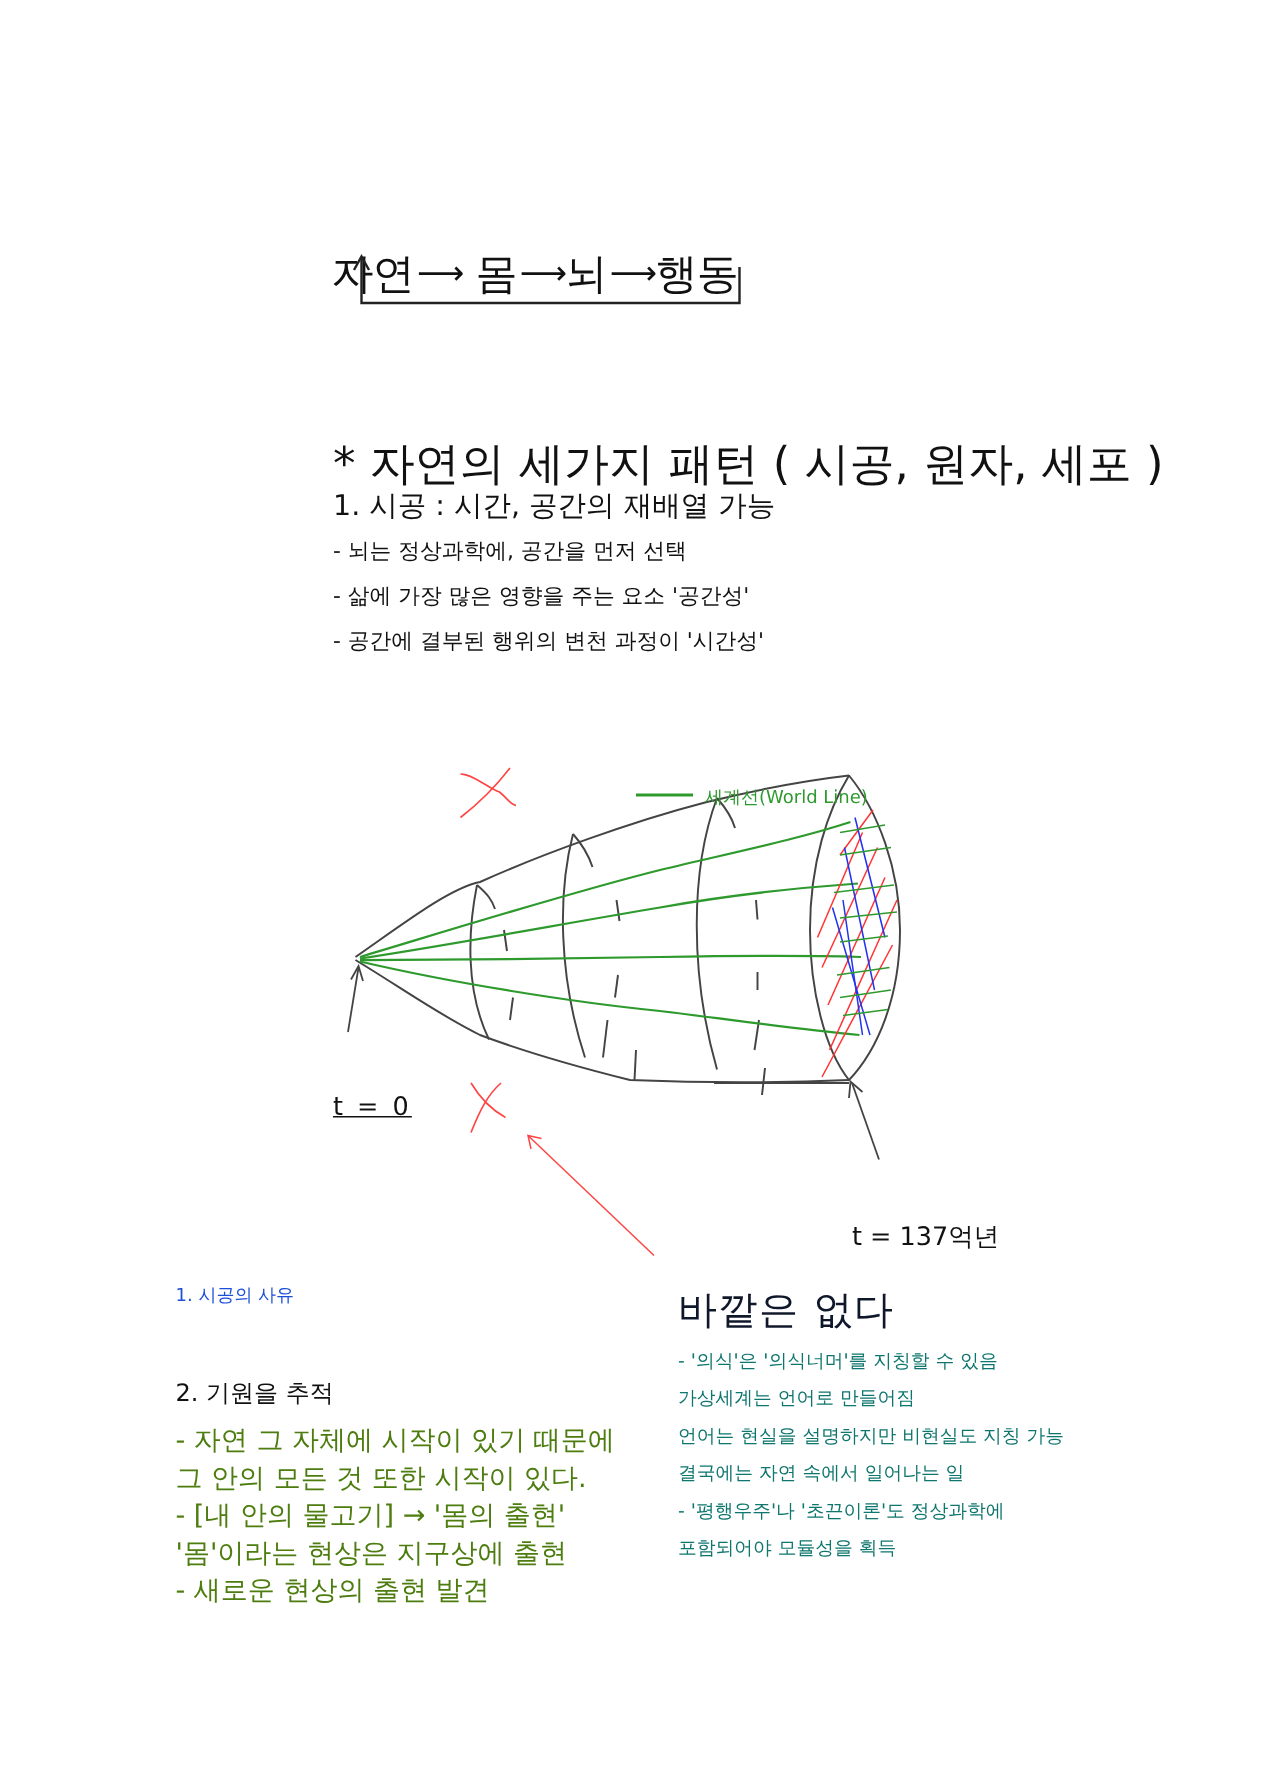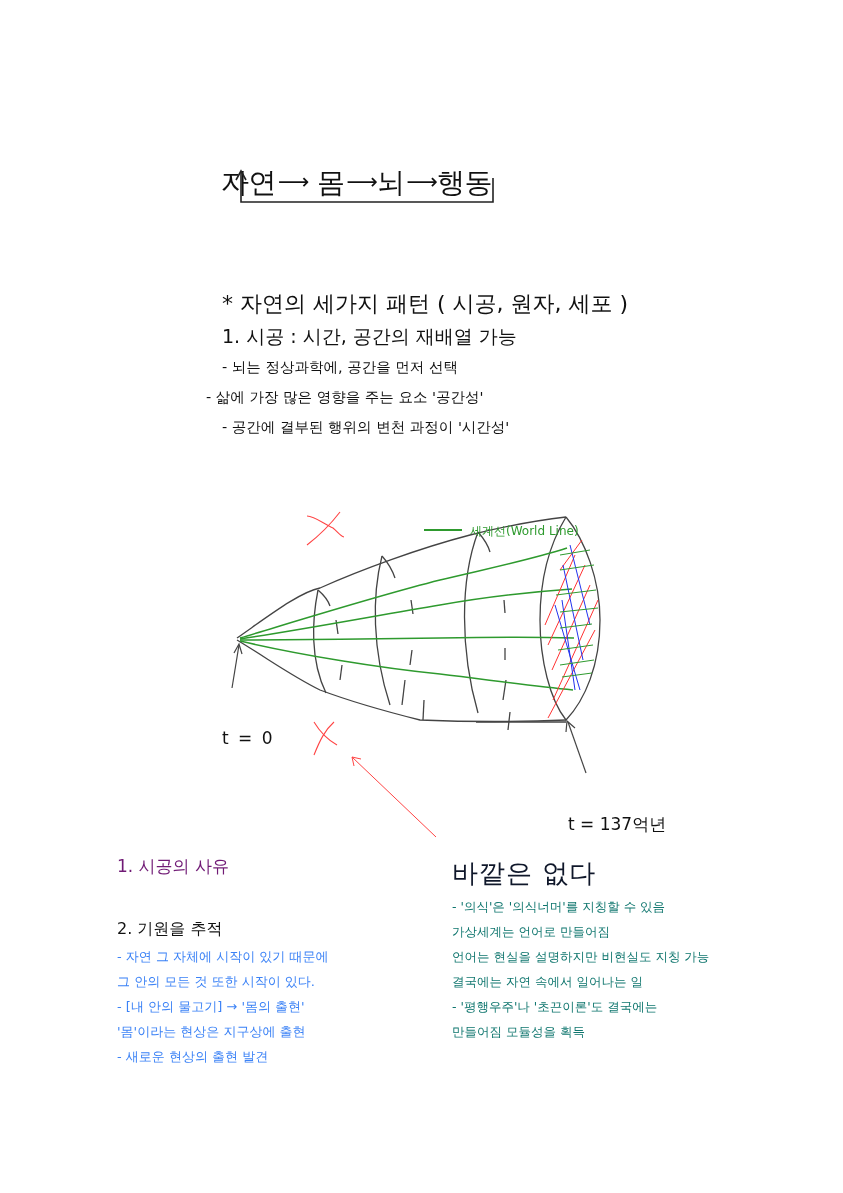--- a/index.html
+++ b/index.html
@@ -16,36 +16,36 @@
       color: #111111;
     }
     .abs { position: absolute; white-space: nowrap; margin-top: 36px; }
     .flow {
       left: 221px; top: 128px;
       font-size: 28px;
       letter-spacing: -0.5px;
       color: #111;
     }
     .flow .arrow { font-size: 22px; position: relative; top: -3px; letter-spacing: -3px; margin: 0 2px; }
-    .heading1 { left: 222px; top: 253px; font-size: 22px; color: #111; }
+    .heading1 { left: 222px; top: 253px; font-size: 30px; color: #111; }
     .heading2 { left: 222px; top: 288px; font-size: 19px; color: #111; text-align: center; }
     .bullet { font-size: 14.5px; color: #111; }
     .b1 { left: 222px; top: 322px; }
-    .b2 { left: 206px; top: 352px; }
+    .b2 { left: 222px; top: 352px; }
     .b3 { left: 222px; top: 382px; }
 
     .wl-legend { left: 424px; top: 487px; font-size: 12px; color: #2e9a2e; }
     .wl-legend .dash { display:inline-block; width: 38px; height: 2px; background:#2e9a2e; vertical-align: middle; margin-right: 8px; position: relative; top: -2px; }
 
-    .t0 { left: 222px; top: 692px; font-size: 17px; color: #111; letter-spacing: 2px; }
+    .t0 { left: 222px; top: 692px; font-size: 17px; color: #111; letter-spacing: 2px; text-decoration: underline; }
     .t137 { left: 568px; top: 777px; font-size: 17px; color: #111; }
 
-    .sec1 { left: 117px; top: 819px; font-size: 17px; color: #701a75; }
+    .sec1 { left: 117px; top: 819px; font-size: 12px; color: #1d4ed8; }
     .sec2 { left: 117px; top: 883px; font-size: 16px; color: #111; }
-    .lb { font-size: 13px; color: #3b82f6; left: 117px; }
+    .lb { font-size: 18px; color: #4d7c0f; left: 117px; }
     .l1 { top: 912px; }
     .l2 { top: 937px; }
     .l3 { top: 962px; }
     .l4 { top: 987px; }
     .l5 { top: 1012px; }
 
     .red-title { left: 452px; top: 820px; font-size: 26px; color: #0f172a; letter-spacing: 1px; }
     .rb { font-size: 12.5px; color: #0f766e; left: 452px; }
     .r1 { top: 863px; }
     .r2 { top: 888px; }
@@ -174,14 +174,14 @@
 <div class="abs lb l2">그 안의 모든 것 또한 시작이 있다.</div>
 <div class="abs lb l3">- [내 안의 물고기] → '몸의 출현'</div>
 <div class="abs lb l4">'몸'이라는 현상은 지구상에 출현</div>
 <div class="abs lb l5">- 새로운 현상의 출현 발견</div>
 
 <div class="abs red-title">바깥은 없다</div>
 <div class="abs rb r1">- '의식'은 '의식너머'를 지칭할 수 있음</div>
 <div class="abs rb r2">가상세계는 언어로 만들어짐</div>
 <div class="abs rb r3">언어는 현실을 설명하지만 비현실도 지칭 가능</div>
 <div class="abs rb r4">결국에는 자연 속에서 일어나는 일</div>
-<div class="abs rb r5">- '평행우주'나 '초끈이론'도 결국에는</div>
-<div class="abs rb r6">만들어짐 모듈성을 획득</div>
+<div class="abs rb r5">- '평행우주'나 '초끈이론'도 정상과학에</div>
+<div class="abs rb r6">포함되어야 모듈성을 획득</div>
 
 </body></html>

